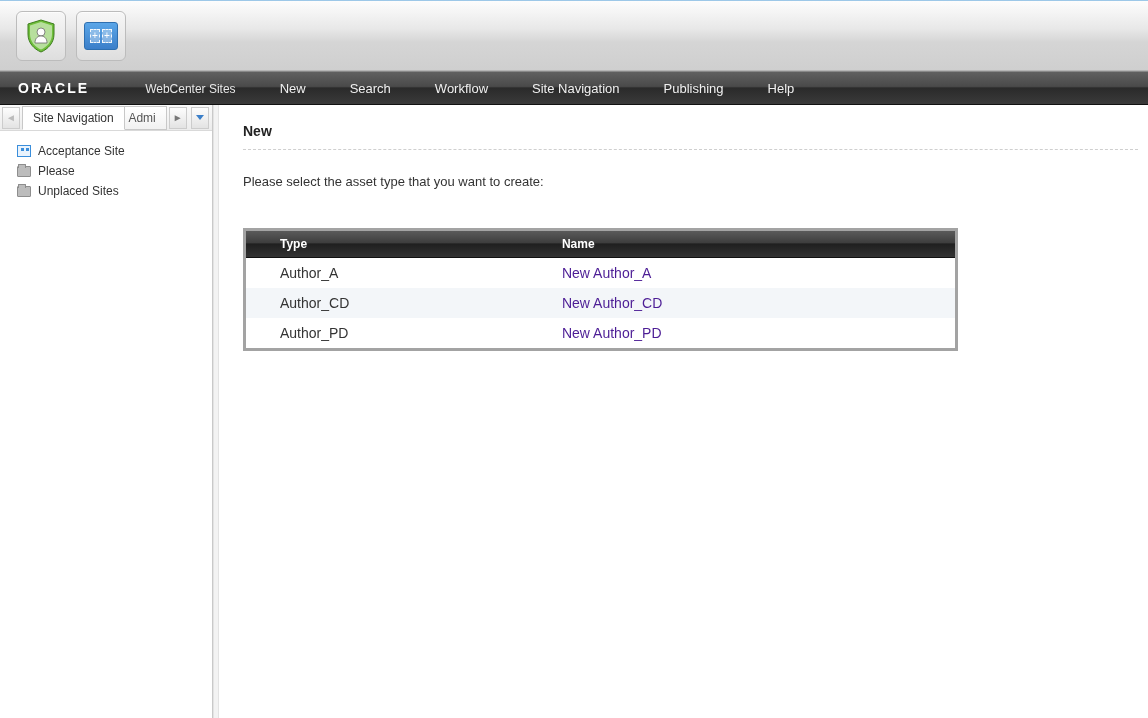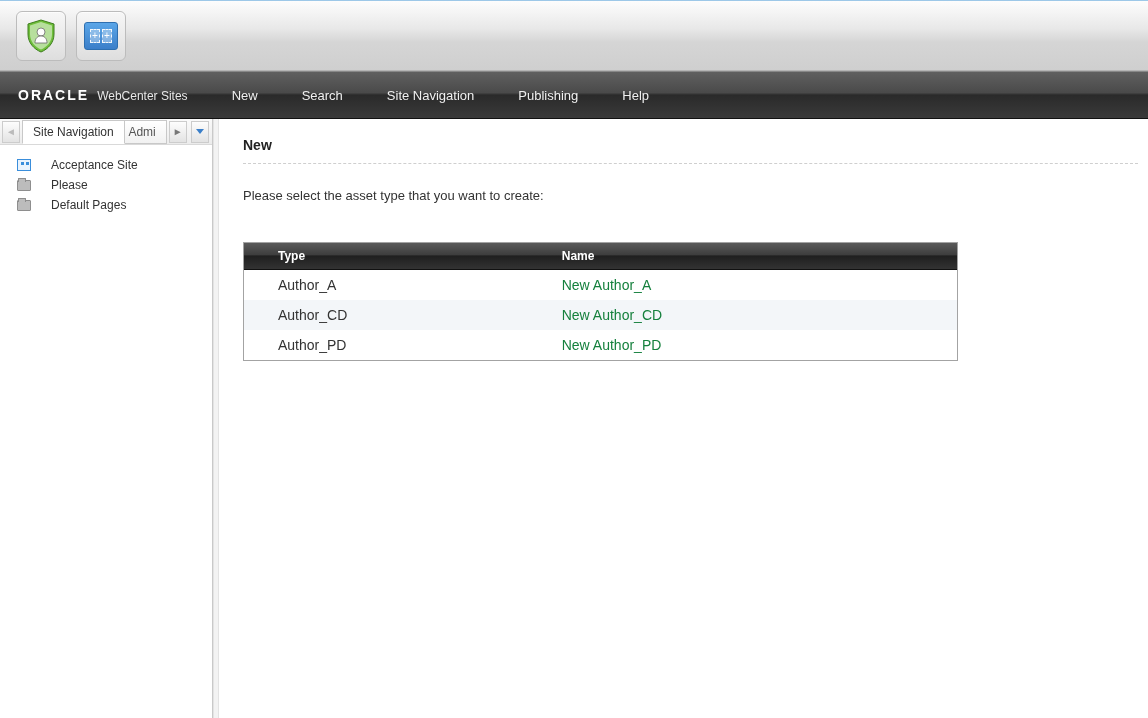--- a/index.html
+++ b/index.html
@@ -54,21 +54,21 @@
     width: 10px; height: 14px;
     background: rgba(255,255,255,0.35);
     border: 1px dashed rgba(255,255,255,0.9);
     display:flex;align-items:center;justify-content:center;
   }
   .blue-icon .sq::after{
     content:"+"; color:#fff; font-size:10px; line-height:1;
   }
   
   .main-nav {
-    height: 48px;
+    height: 34px;
     background: linear-gradient(to bottom, #606060 0%, #4a4a4a 45%, #2a2a2a 50%, #3a3a3a 100%);
     border-top: 1px solid #888;
     border-bottom: 1px solid #111;
     display: flex;
     align-items: center;
     color: #fff;
   }
   .brand {
     display: flex;
     align-items: baseline;
@@ -79,20 +79,21 @@
     font-family: Arial, sans-serif;
     font-weight: bold;
     letter-spacing: 2px;
     font-size: 14px;
     color: #fff;
   }
   .brand-product {
     font-size: 12px;
     color: #e8e8e8;
     font-weight: normal;
+    margin-left: 48px;
   }
   .nav-items {
     display: flex;
     align-items: center;
   }
   .nav-item {
     padding: 0 22px;
     height: 34px;
     display: flex;
     align-items: center;
@@ -179,21 +180,21 @@
     cursor: pointer;
   }
   .dropdown-btn svg{width:8px;height:5px;}
   
   .tree {
     padding: 10px 8px;
   }
   .tree-item {
     display: flex;
     align-items: center;
-    gap: 19px;
+    gap: 6px;
     padding: 3px 4px 3px 8px;
     font-size: 12px;
     color: #333;
     cursor: pointer;
   }
   .tree-icon {
     width: 16px; height: 14px;
     display:flex;align-items:center;justify-content:center;
   }
   .site-icon {
@@ -226,21 +227,21 @@
     border-top: 1px dashed #cfcfcf;
     margin: 0 10px 24px 24px;
   }
   .instruction {
     font-size: 13px;
     color: #333;
     padding: 0 0 39px 24px;
   }
   .asset-table-wrap {
     margin: 0 190px 0 24px;
-    border: 1px solid #a3a3a3;
+    border: 3px solid #a3a3a3;
   }
   .asset-table {
     width: 100%;
     border-collapse: collapse;
   }
   .asset-table thead th {
     background: linear-gradient(to bottom,#5a5a5a 0%,#3e3e3e 45%,#1f1f1f 50%,#333 100%);
     color: #fff;
     font-size: 12px;
     font-weight: bold;
@@ -251,21 +252,21 @@
   .asset-table thead th.col-name { padding-left: 4px; }
   .asset-table tbody td {
     font-size: 14px;
     padding: 7px 12px 7px 34px;
     border-bottom: 0;
   }
   .asset-table tbody tr:nth-child(even) td {
     background: #f3f6f9;
   }
   .asset-table tbody td.col-name { padding-left:4px; }
-  .asset-table a { color: #15803d; text-decoration: none; cursor:pointer; }
+  .asset-table a { color: #4c1d95; text-decoration: none; cursor:pointer; }
   .col-type { width: 44%; }
   .col-name { width: 56%; }
 </style>
 </head>
 <body>
 
 <div class="top-toolbar">
   <div class="toolbar-icon-btn">
     <span class="shield-icon">
       <svg viewBox="0 0 30 34">
@@ -285,20 +286,21 @@
 </div>
 
 <div class="main-nav">
   <div class="brand">
     <span class="brand-oracle">ORACLE</span>
     <span class="brand-product">WebCenter Sites</span>
   </div>
   <div class="nav-items">
     <div class="nav-item">New</div>
     <div class="nav-item">Search</div>
+    <div class="nav-item">Workflow</div>
     <div class="nav-item">Site Navigation</div>
     <div class="nav-item">Publishing</div>
     <div class="nav-item">Help</div>
   </div>
 </div>
 
 <div class="body-wrap">
 
   <div class="sidebar">
     <div class="side-tab-row">
@@ -326,21 +328,21 @@
       <div class="tree-item">
         <span class="tree-icon">
             <span class="folder-icon"></span>
           </span>
         <span>Please</span>
       </div>
       <div class="tree-item">
         <span class="tree-icon">
             <span class="folder-icon"></span>
           </span>
-        <span>Default Pages</span>
+        <span>Unplaced Sites</span>
       </div>
     </div>
   </div>
 
   <div class="splitter"></div>
 
   <div class="main-pane">
     <div class="page-title">New</div>
     <hr class="dashed-rule">
     <div class="instruction">Please select the asset type that you want to create:</div>

